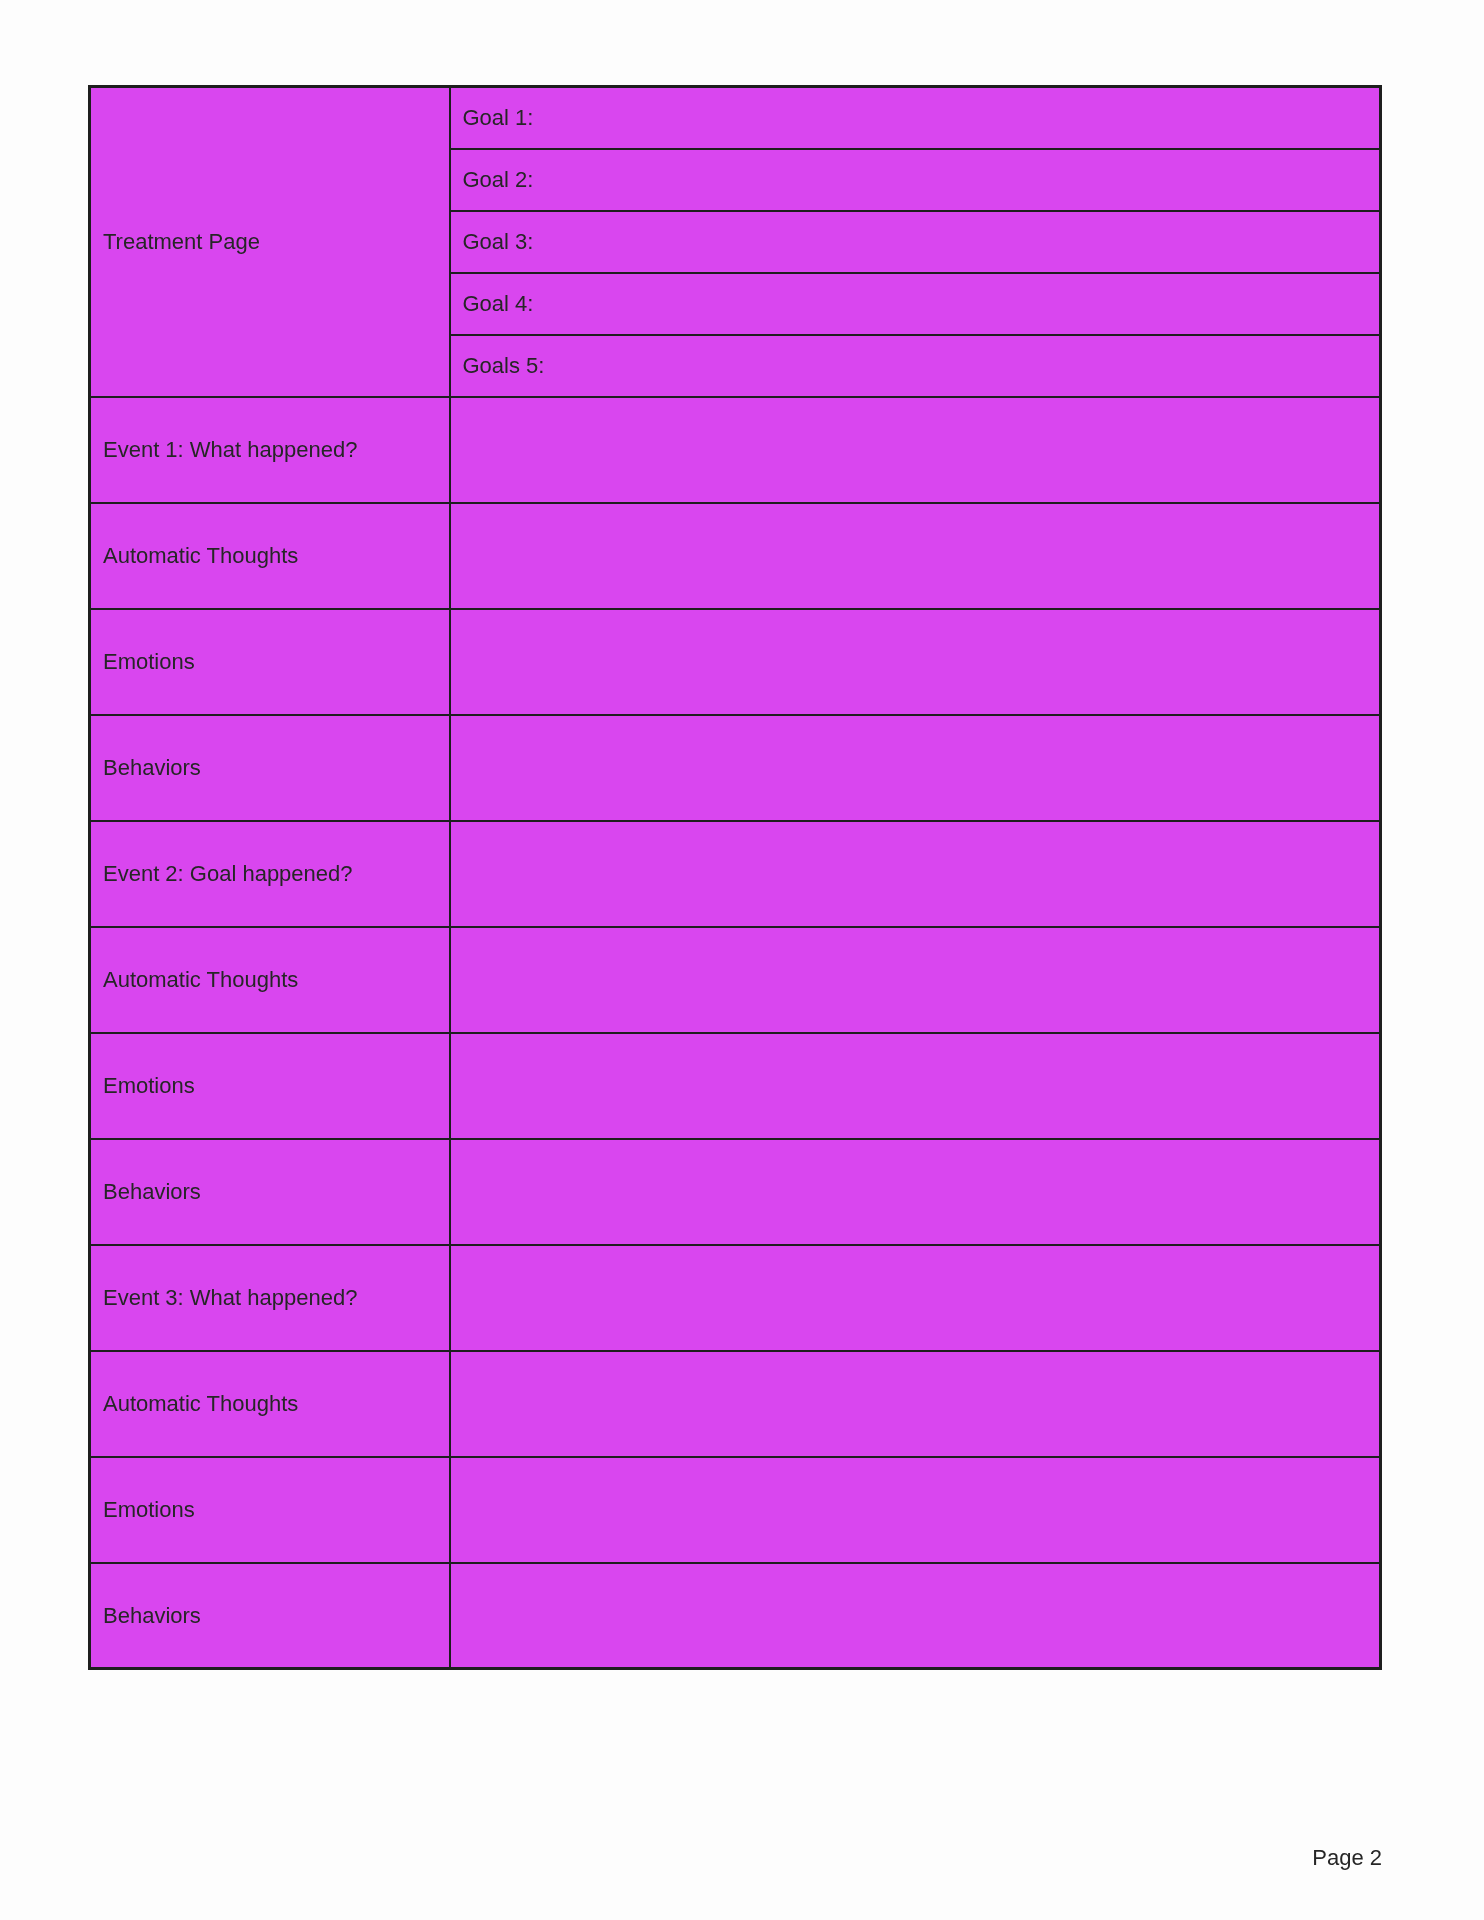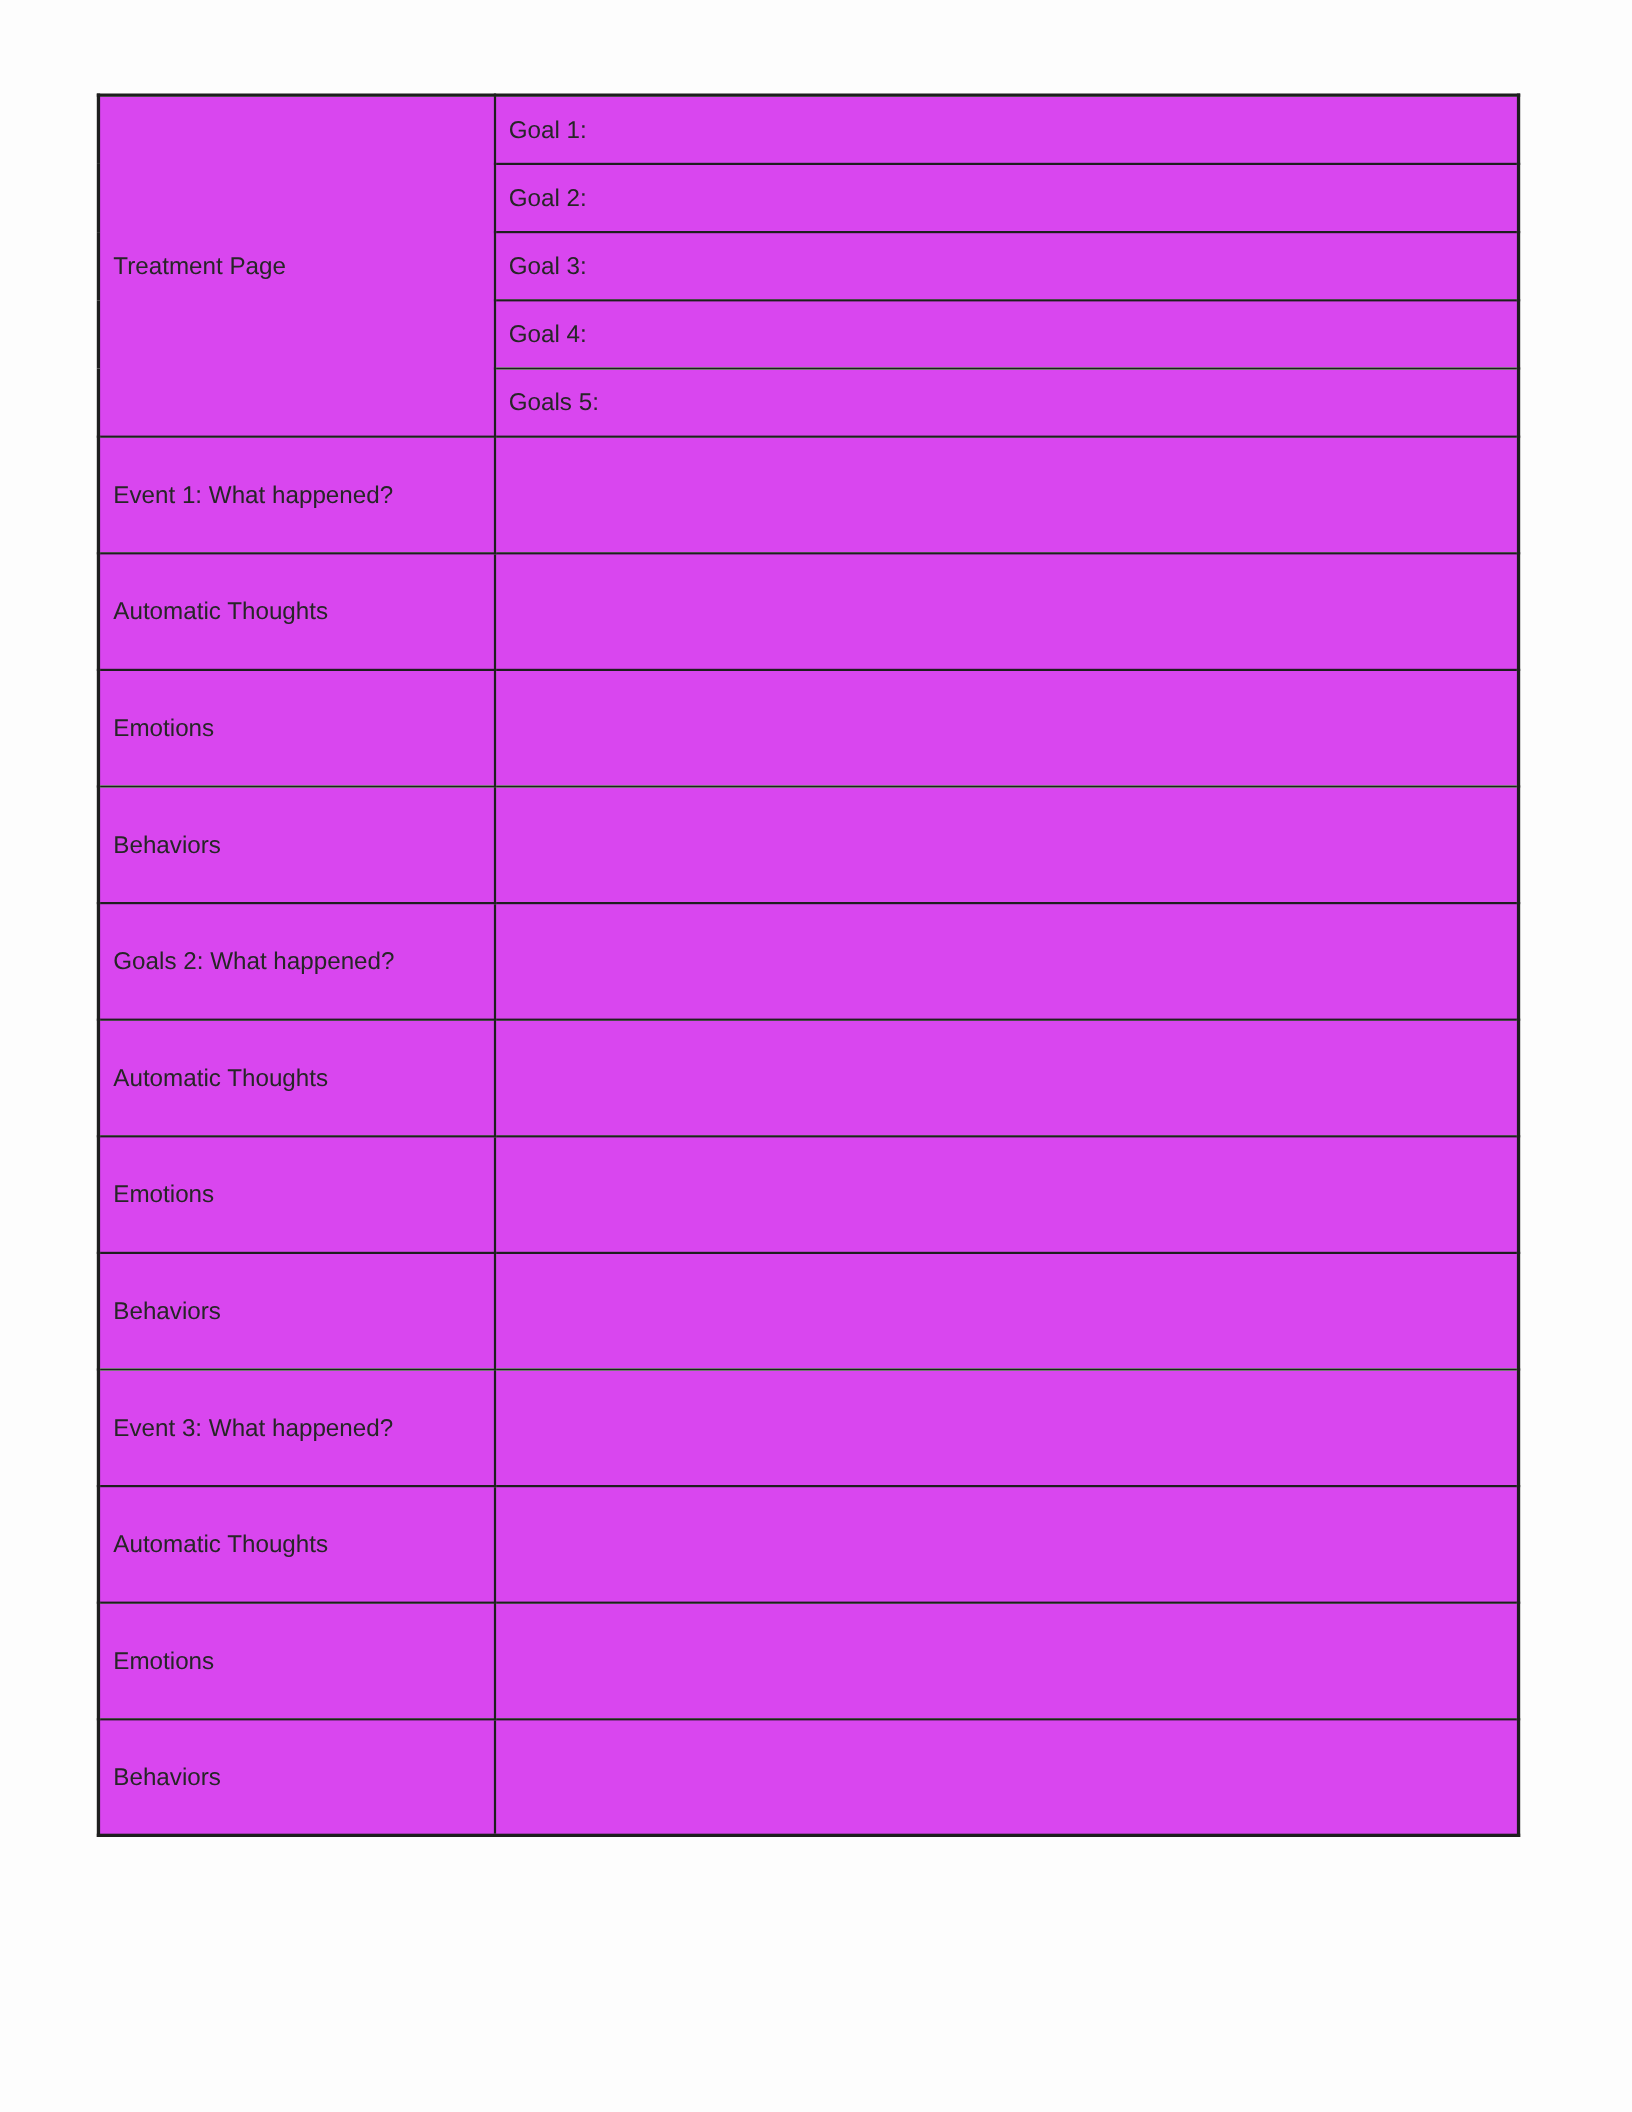--- a/index.html
+++ b/index.html
@@ -96,21 +96,21 @@
       <tr class="main-row">
         <td class="label-cell">Emotions</td>
         <td class="entry-cell"></td>
       </tr>
       <tr class="main-row">
         <td class="label-cell">Behaviors</td>
         <td class="entry-cell"></td>
       </tr>
 
       <tr class="main-row">
-        <td class="label-cell">Goals 2: What happened?</td>
+        <td class="label-cell">Event 2: Goal happened?</td>
         <td class="entry-cell"></td>
       </tr>
       <tr class="main-row">
         <td class="label-cell">Automatic Thoughts</td>
         <td class="entry-cell"></td>
       </tr>
       <tr class="main-row">
         <td class="label-cell">Emotions</td>
         <td class="entry-cell"></td>
       </tr>
@@ -131,14 +131,15 @@
         <td class="label-cell">Emotions</td>
         <td class="entry-cell"></td>
       </tr>
       <tr class="main-row">
         <td class="label-cell">Behaviors</td>
         <td class="entry-cell"></td>
       </tr>
     </tbody>
   </table>
 
+  <div class="page-footer">Page 2</div>
 
 </div>
 
 </body></html>

